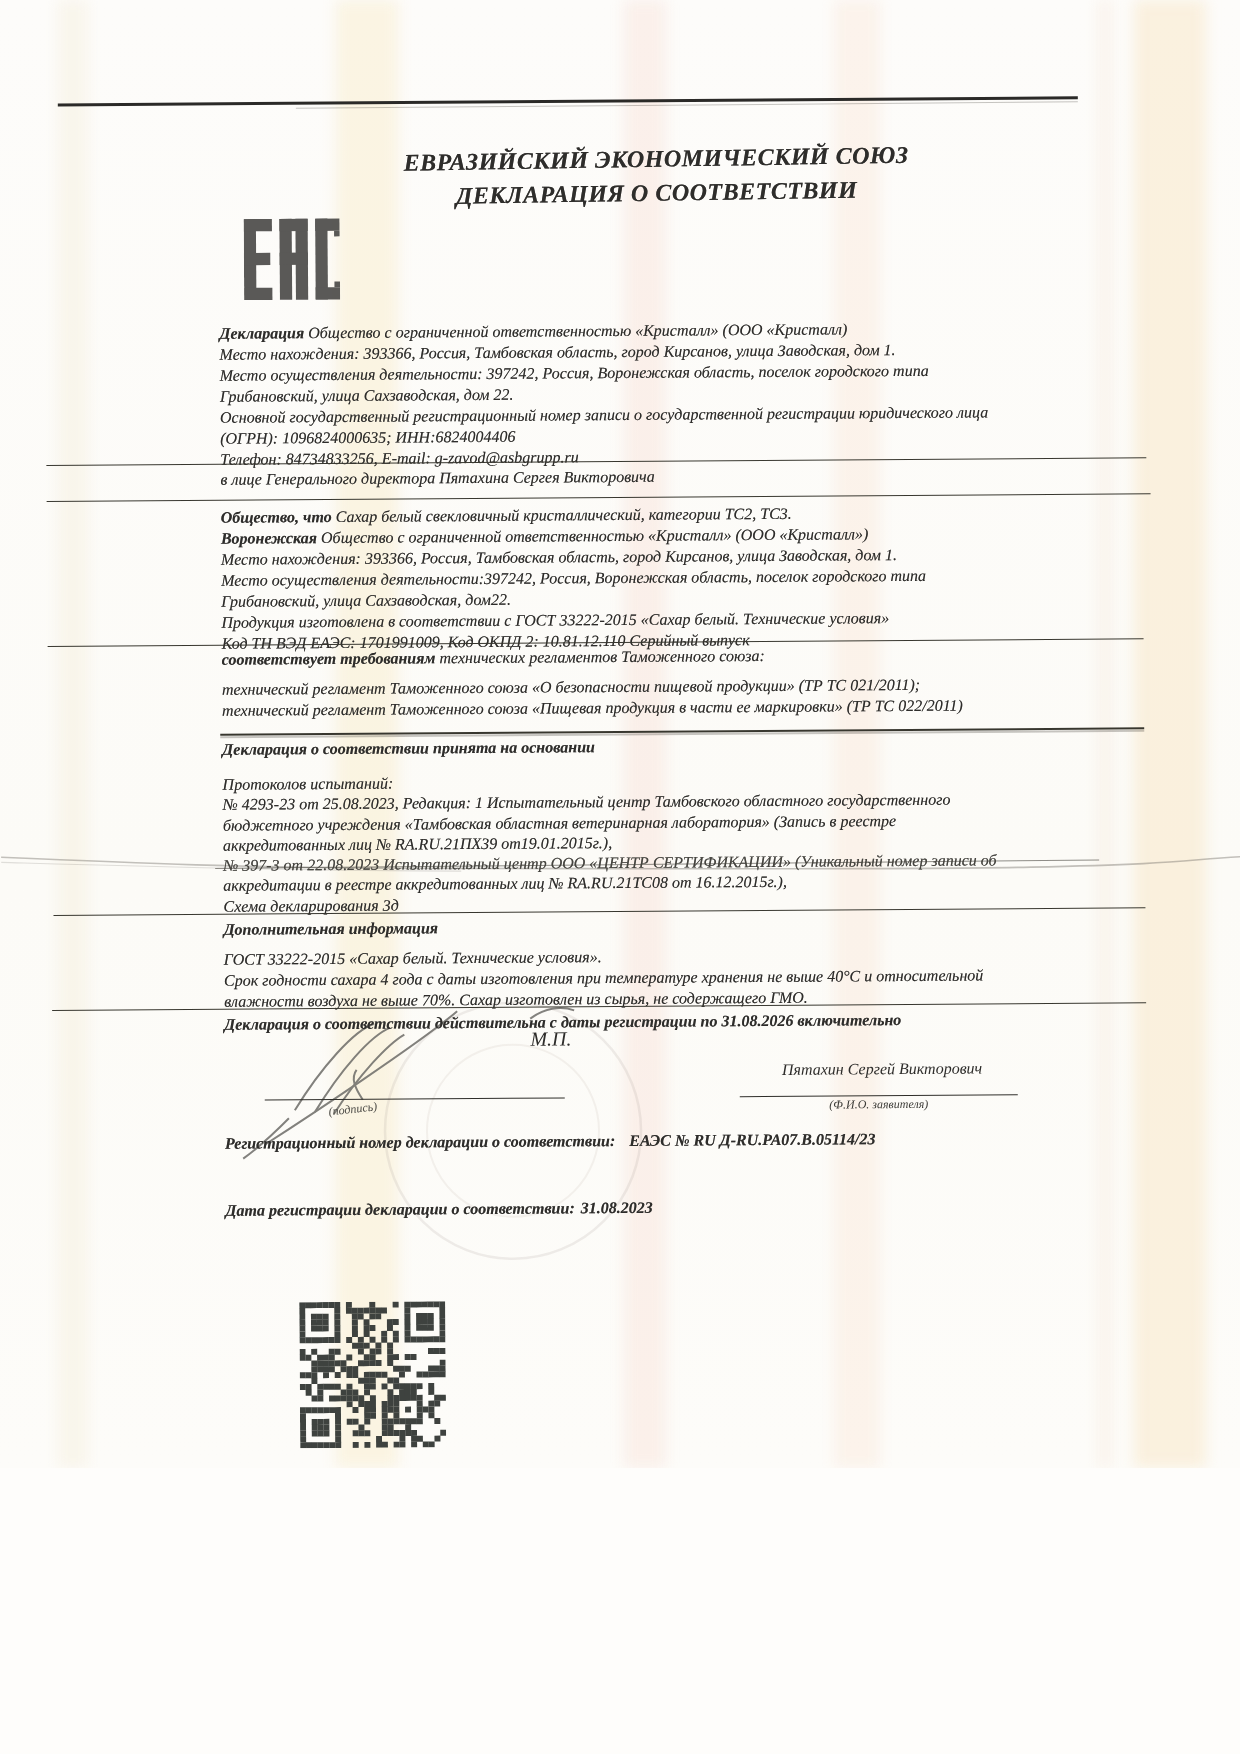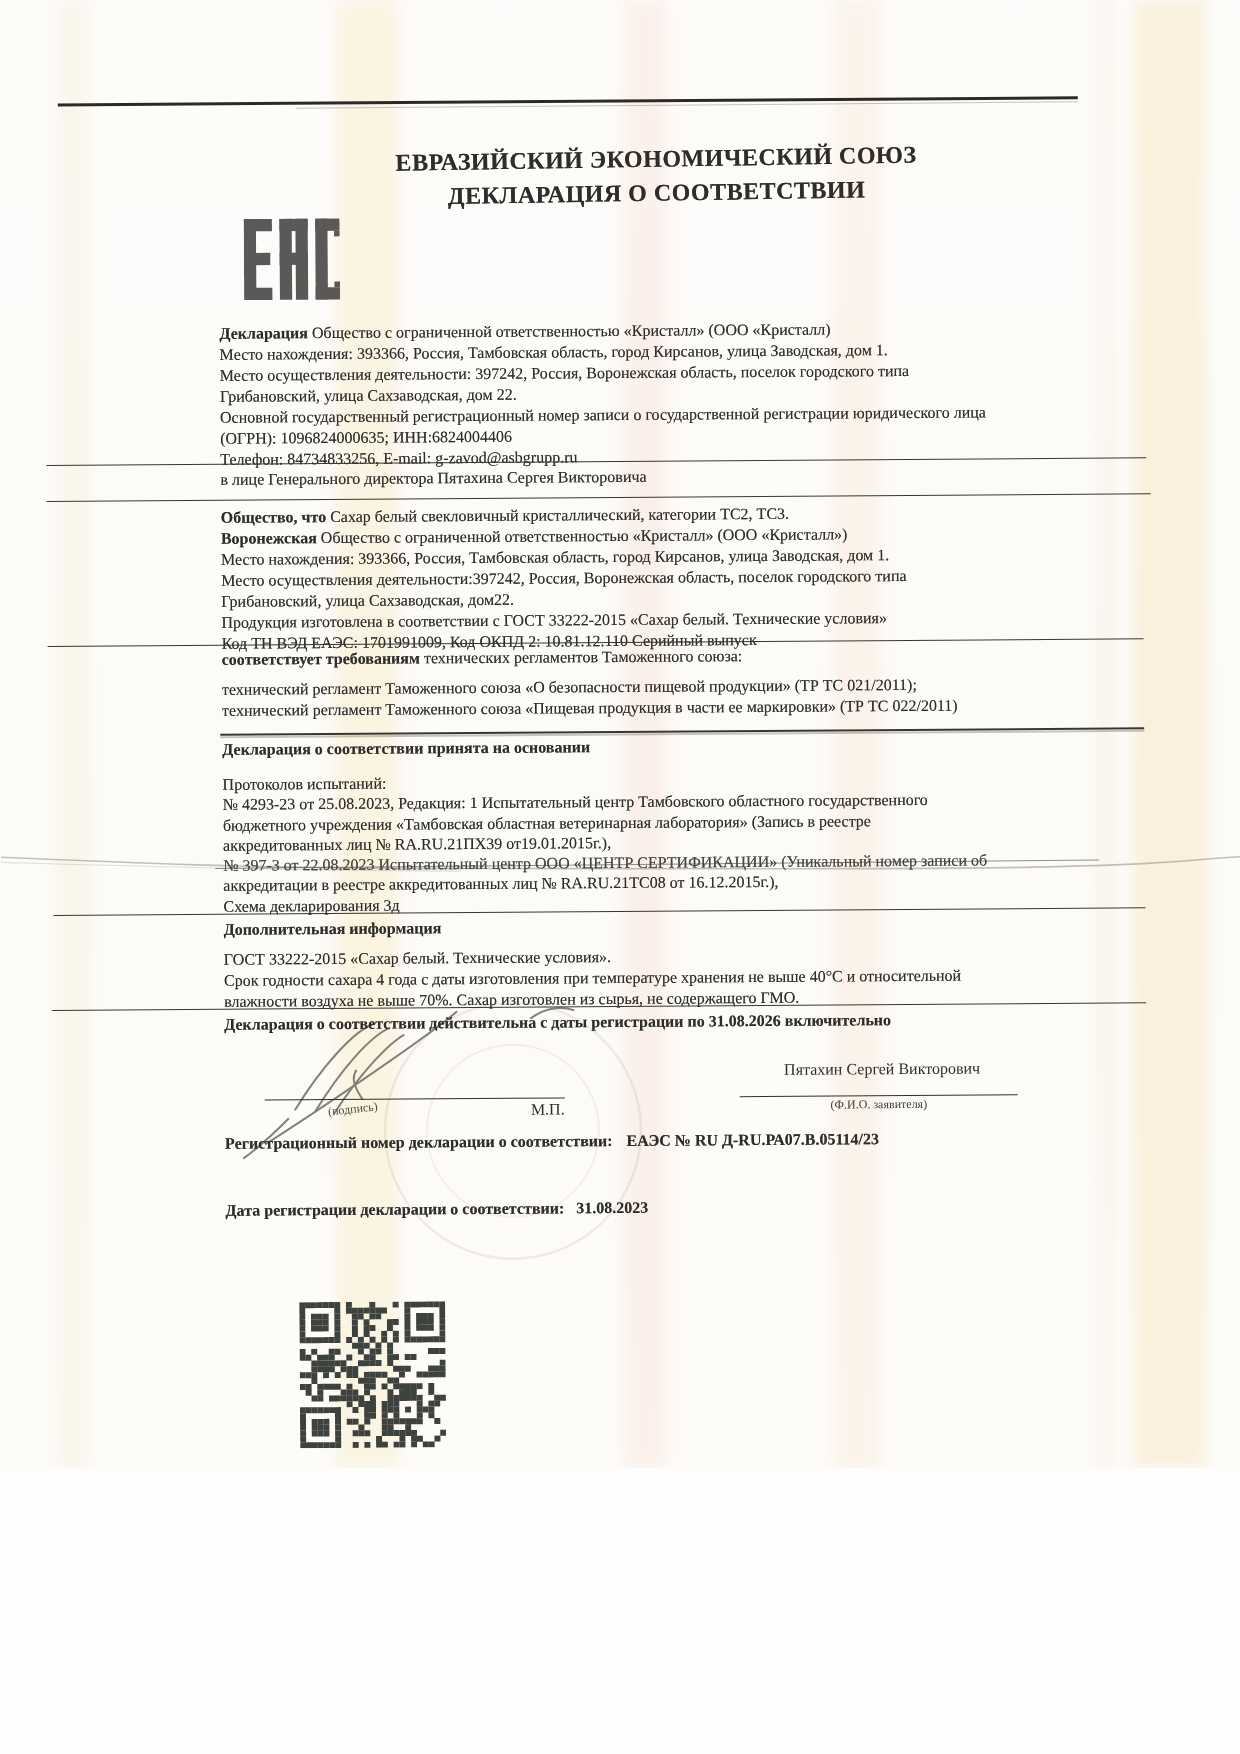--- a/index.html
+++ b/index.html
@@ -5,20 +5,21 @@
   html,body{margin:0;padding:0;}
   body{
     width:1240px;height:1754px;
     background:#fefdfb;
     font-family:"Liberation Serif","DejaVu Serif",serif;
     color:#2e2d2b;
   }
   #sheet{
     position:relative;width:1240px;height:1468px;overflow:hidden;
     background:linear-gradient(180deg,#fdfcfa 0%,#fcfbf7 60%,#fdfcf9 100%);
+    font-style:italic;
   }
   
   .streak{position:absolute;top:0;bottom:0;pointer-events:none;filter:blur(7px);}
   .s1{left:58px;width:30px;background:rgba(243,231,205,.30);}
   .s2{left:336px;width:62px;background:rgba(248,233,196,.42);}
   .s3{left:624px;width:42px;background:rgba(248,222,210,.38);}
   .s4{left:834px;width:46px;background:rgba(249,228,210,.36);}
   .s5{left:1134px;width:72px;background:rgba(247,230,195,.50);}
   .s6{left:1098px;width:14px;background:rgba(246,224,205,.30);}
 
@@ -61,26 +62,26 @@
   .r6{left:50px;width:1094px;top:1006px;}
 
   .sigline{position:absolute;border-top:1.6px solid #2f2e2a;}
   .sg1{left:262px;width:300px;top:1097px;}
   .sg2{left:737px;width:278px;top:1097px;}
 
   .small{font-size:12px;}
   .sig-label{position:absolute;left:250px;width:200px;top:1100px;text-align:center;transform:rotate(-6deg);color:#4a4944;}
   .fio-label{position:absolute;left:737px;width:278px;top:1099px;text-align:center;color:#3c3b37;}
   .fio-name{position:absolute;left:737px;width:285px;top:1062px;text-align:center;font-size:16px;}
-  .mp{position:absolute;left:528px;top:1100px;font-size:16px;}
+  .mp{position:absolute;left:528px;top:1027px;font-size:20px;}
 
   #regnum{position:absolute;left:222px;top:1132px;font-size:16px;font-weight:700;white-space:nowrap;text-shadow:0 0 .4px rgba(46,45,43,.6);}
   #regnum .val{margin-left:14px;}
   #regdate{position:absolute;left:222px;top:1199px;font-size:16px;font-weight:700;white-space:nowrap;text-shadow:0 0 .4px rgba(46,45,43,.6);}
-  #regdate .val{margin-left:12px;}
+  #regdate .val{margin-left:6px;}
 
   #qr{position:absolute;left:295px;top:1300px;width:146px;height:146px;}
 </style>
 </head>
 <body>
 
 <div id="sheet">
 
   <div class="streak s1"></div>
   <div class="streak s2"></div>

